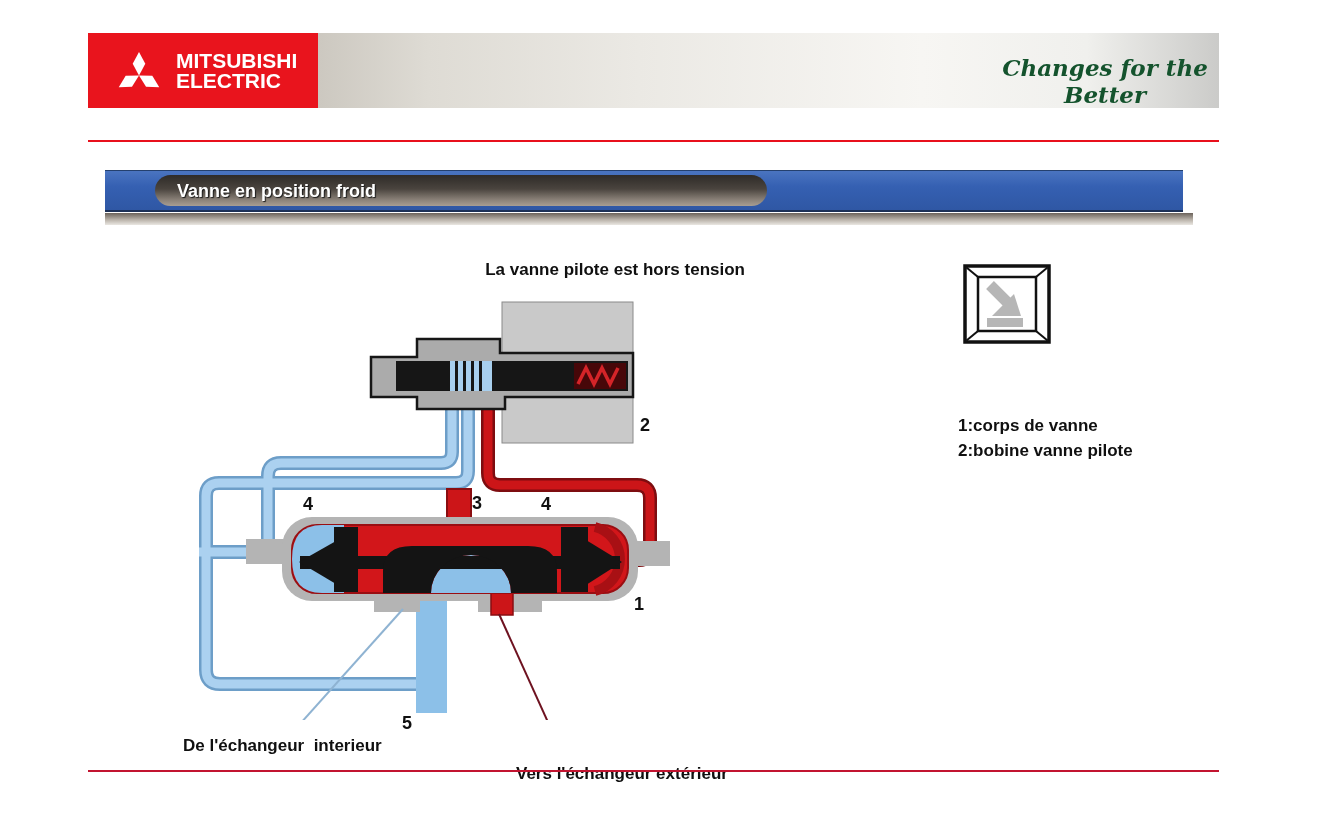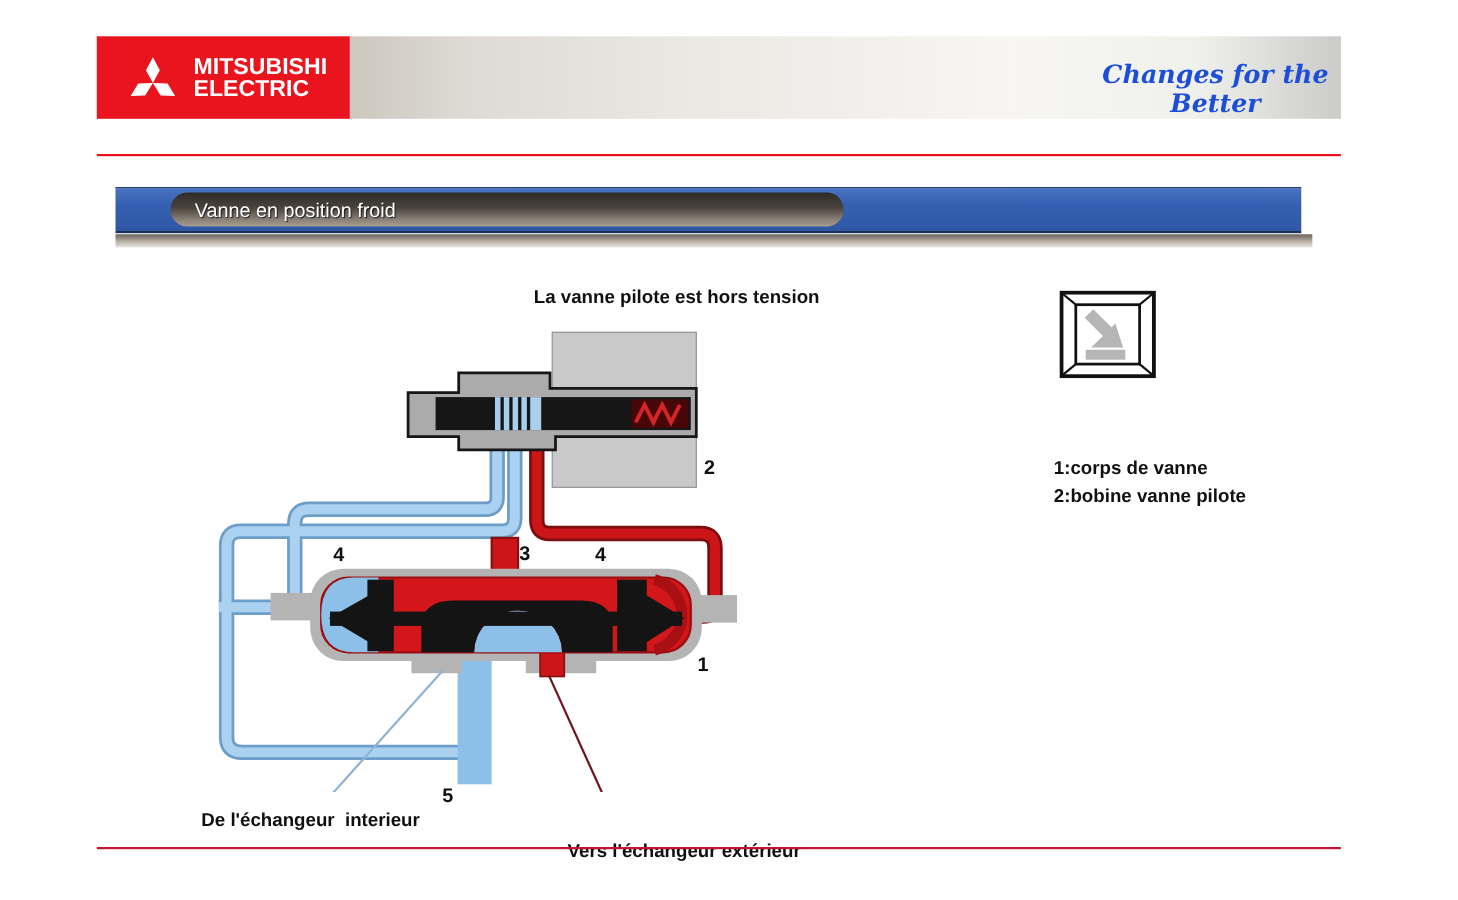--- a/index.html
+++ b/index.html
@@ -8,30 +8,30 @@
   .abs{position:absolute;}
 
   
   #logo-box{left:88px;top:33px;width:230px;height:75px;display:flex;align-items:center;
             padding-left:24px;box-sizing:border-box;gap:10px;}
   .logo-text{color:#fff;font-weight:bold;font-size:21px;line-height:20px;letter-spacing:0;}
   #band{left:318px;top:33px;width:915px;height:75px;
         background:linear-gradient(90deg,#ccc8c0 0%,#dedbd4 12%,#ebe9e4 35%,#f7f6f3 66%,#f0f0ed 84%,#c7c7c5 100%);}
   #slogan{left:975px;top:54px;width:260px;text-align:center;
           font-family:"DejaVu Serif",serif;font-style:italic;font-weight:bold;
-          font-size:23px;color:#1d4ed8;}
+          font-size:23px;color:#14532d;}
   #redline-top{left:88px;top:140px;width:1147px;height:2px;background:#e8101c;}
 
   
   #banner{left:105px;top:170px;width:1078px;height:42px;
           background:linear-gradient(180deg,#4a74c0 0%,#3560b2 40%,#2f57a4 100%);
           border-top:1px solid #24406e;border-bottom:2px solid #1c3056;box-sizing:border-box;}
   #pill{left:155px;top:175px;width:612px;height:31px;border-radius:16px;
         background:linear-gradient(180deg,#2e2b28 0%,#4a443e 45%,#8a8178 80%,#a89e92 100%);}
-  #pill-title{left:177px;top:181px;font-size:18px;font-weight:normal;color:#ffffff;
+  #pill-title{left:177px;top:181px;font-size:18px;font-weight:bold;color:#ffffff;
               text-shadow:1px 1px 1px #1a1a1a;text-align:center;}
   #banner-shadow{left:105px;top:213px;width:1088px;height:12px;
                  background:linear-gradient(180deg,#6b625a 0%,#b8b1a8 55%,#eae7e2 100%);}
 
   
   .dlabel{font-size:17px;font-weight:bold;color:#101010;white-space:pre;}
   .num{font-size:18px;font-weight:bold;color:#101010;}
   #legend div{font-size:17px;font-weight:bold;color:#101010;line-height:25px;}
   #note{font-size:17px;font-weight:bold;color:#101010;line-height:25px;white-space:pre-line;}
 

